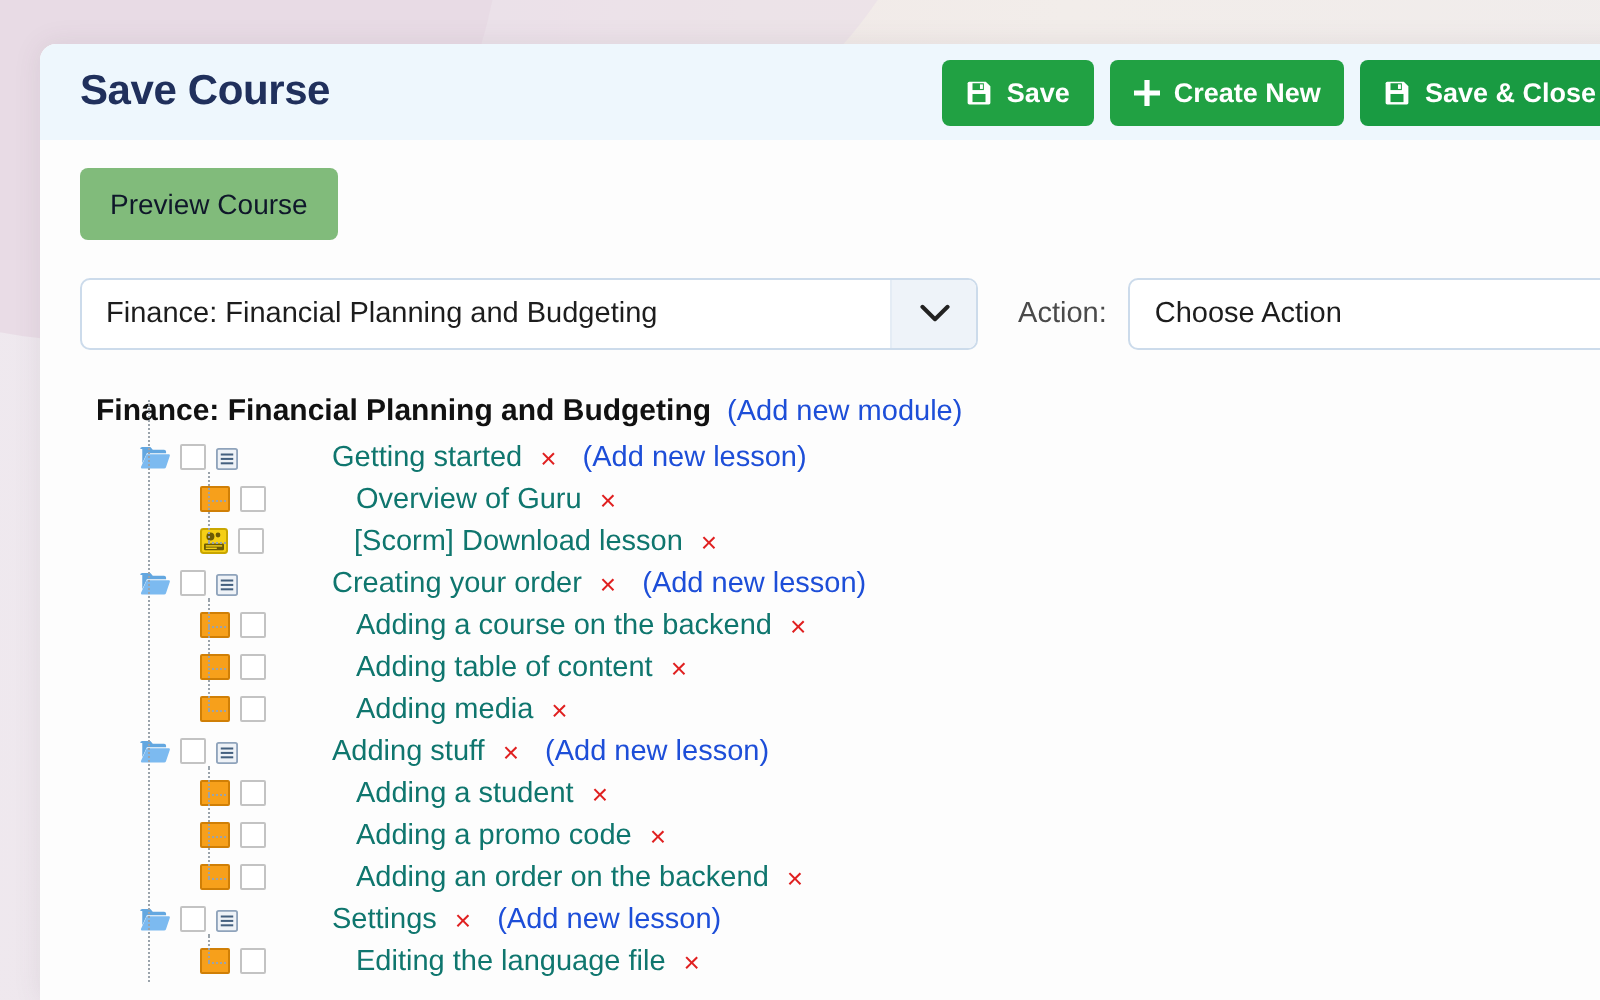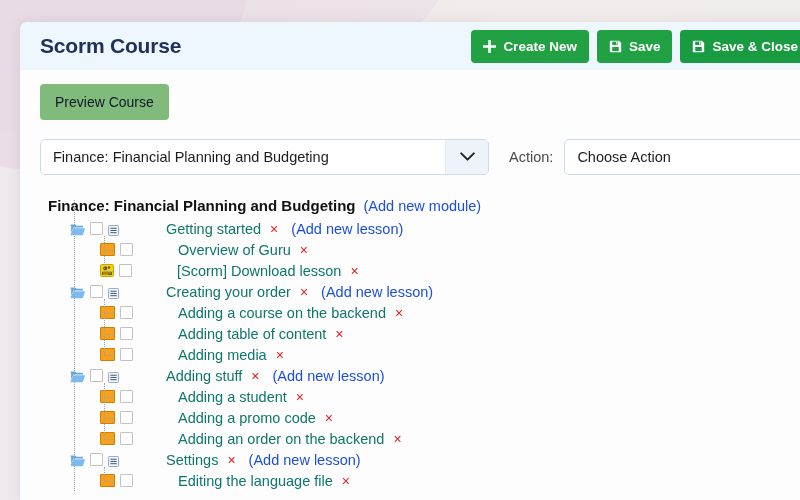--- a/index.html
+++ b/index.html
@@ -263,42 +263,42 @@
 <body>
 
 <div id="bg-deco">
   <div id="bg-blob2"></div>
   <div id="bg-blob"></div>
 </div>
 
 <div id="card">
 
   <div id="card-header">
-    <div id="page-title">Scorm Course</div>
+    <div id="page-title">Save Course</div>
     <div id="header-actions">
-
-      <button class="btn btn-green">
-        <span class="ico">
-          <svg width="13" height="13" viewBox="0 0 13 13">
-              <path d="M5.2 0h2.6v5.2H13v2.6H7.8V13H5.2V7.8H0V5.2h5.2z" fill="#fff"></path>
-            </svg>
-        </span>
-        <span>Create New</span>
-      </button>
 
       <button class="btn btn-green">
         <span class="ico">
           <svg width="13" height="13" viewBox="0 0 16 16">
               <path d="M2 1h10.2L15 3.8V14a1 1 0 0 1-1 1H2a1 1 0 0 1-1-1V2a1 1 0 0 1 1-1z" fill="#fff"></path>
               <rect x="4" y="2" width="7" height="4.2" fill="#21a143"></rect>
               <rect x="4" y="8.6" width="8" height="5" fill="#21a143"></rect>
               <rect x="8.6" y="2.7" width="1.8" height="2.8" fill="#fff"></rect>
             </svg>
         </span>
         <span>Save</span>
+      </button>
+
+      <button class="btn btn-green">
+        <span class="ico">
+          <svg width="13" height="13" viewBox="0 0 13 13">
+              <path d="M5.2 0h2.6v5.2H13v2.6H7.8V13H5.2V7.8H0V5.2h5.2z" fill="#fff"></path>
+            </svg>
+        </span>
+        <span>Create New</span>
       </button>
 
       <button class="btn btn-green2">
         <span class="ico">
           <svg width="13" height="13" viewBox="0 0 16 16">
               <path d="M2 1h10.2L15 3.8V14a1 1 0 0 1-1 1H2a1 1 0 0 1-1-1V2a1 1 0 0 1 1-1z" fill="#fff"></path>
               <rect x="4" y="2" width="7" height="4.2" fill="#199b42"></rect>
               <rect x="4" y="8.6" width="8" height="5" fill="#199b42"></rect>
               <rect x="8.6" y="2.7" width="1.8" height="2.8" fill="#fff"></rect>
             </svg>

